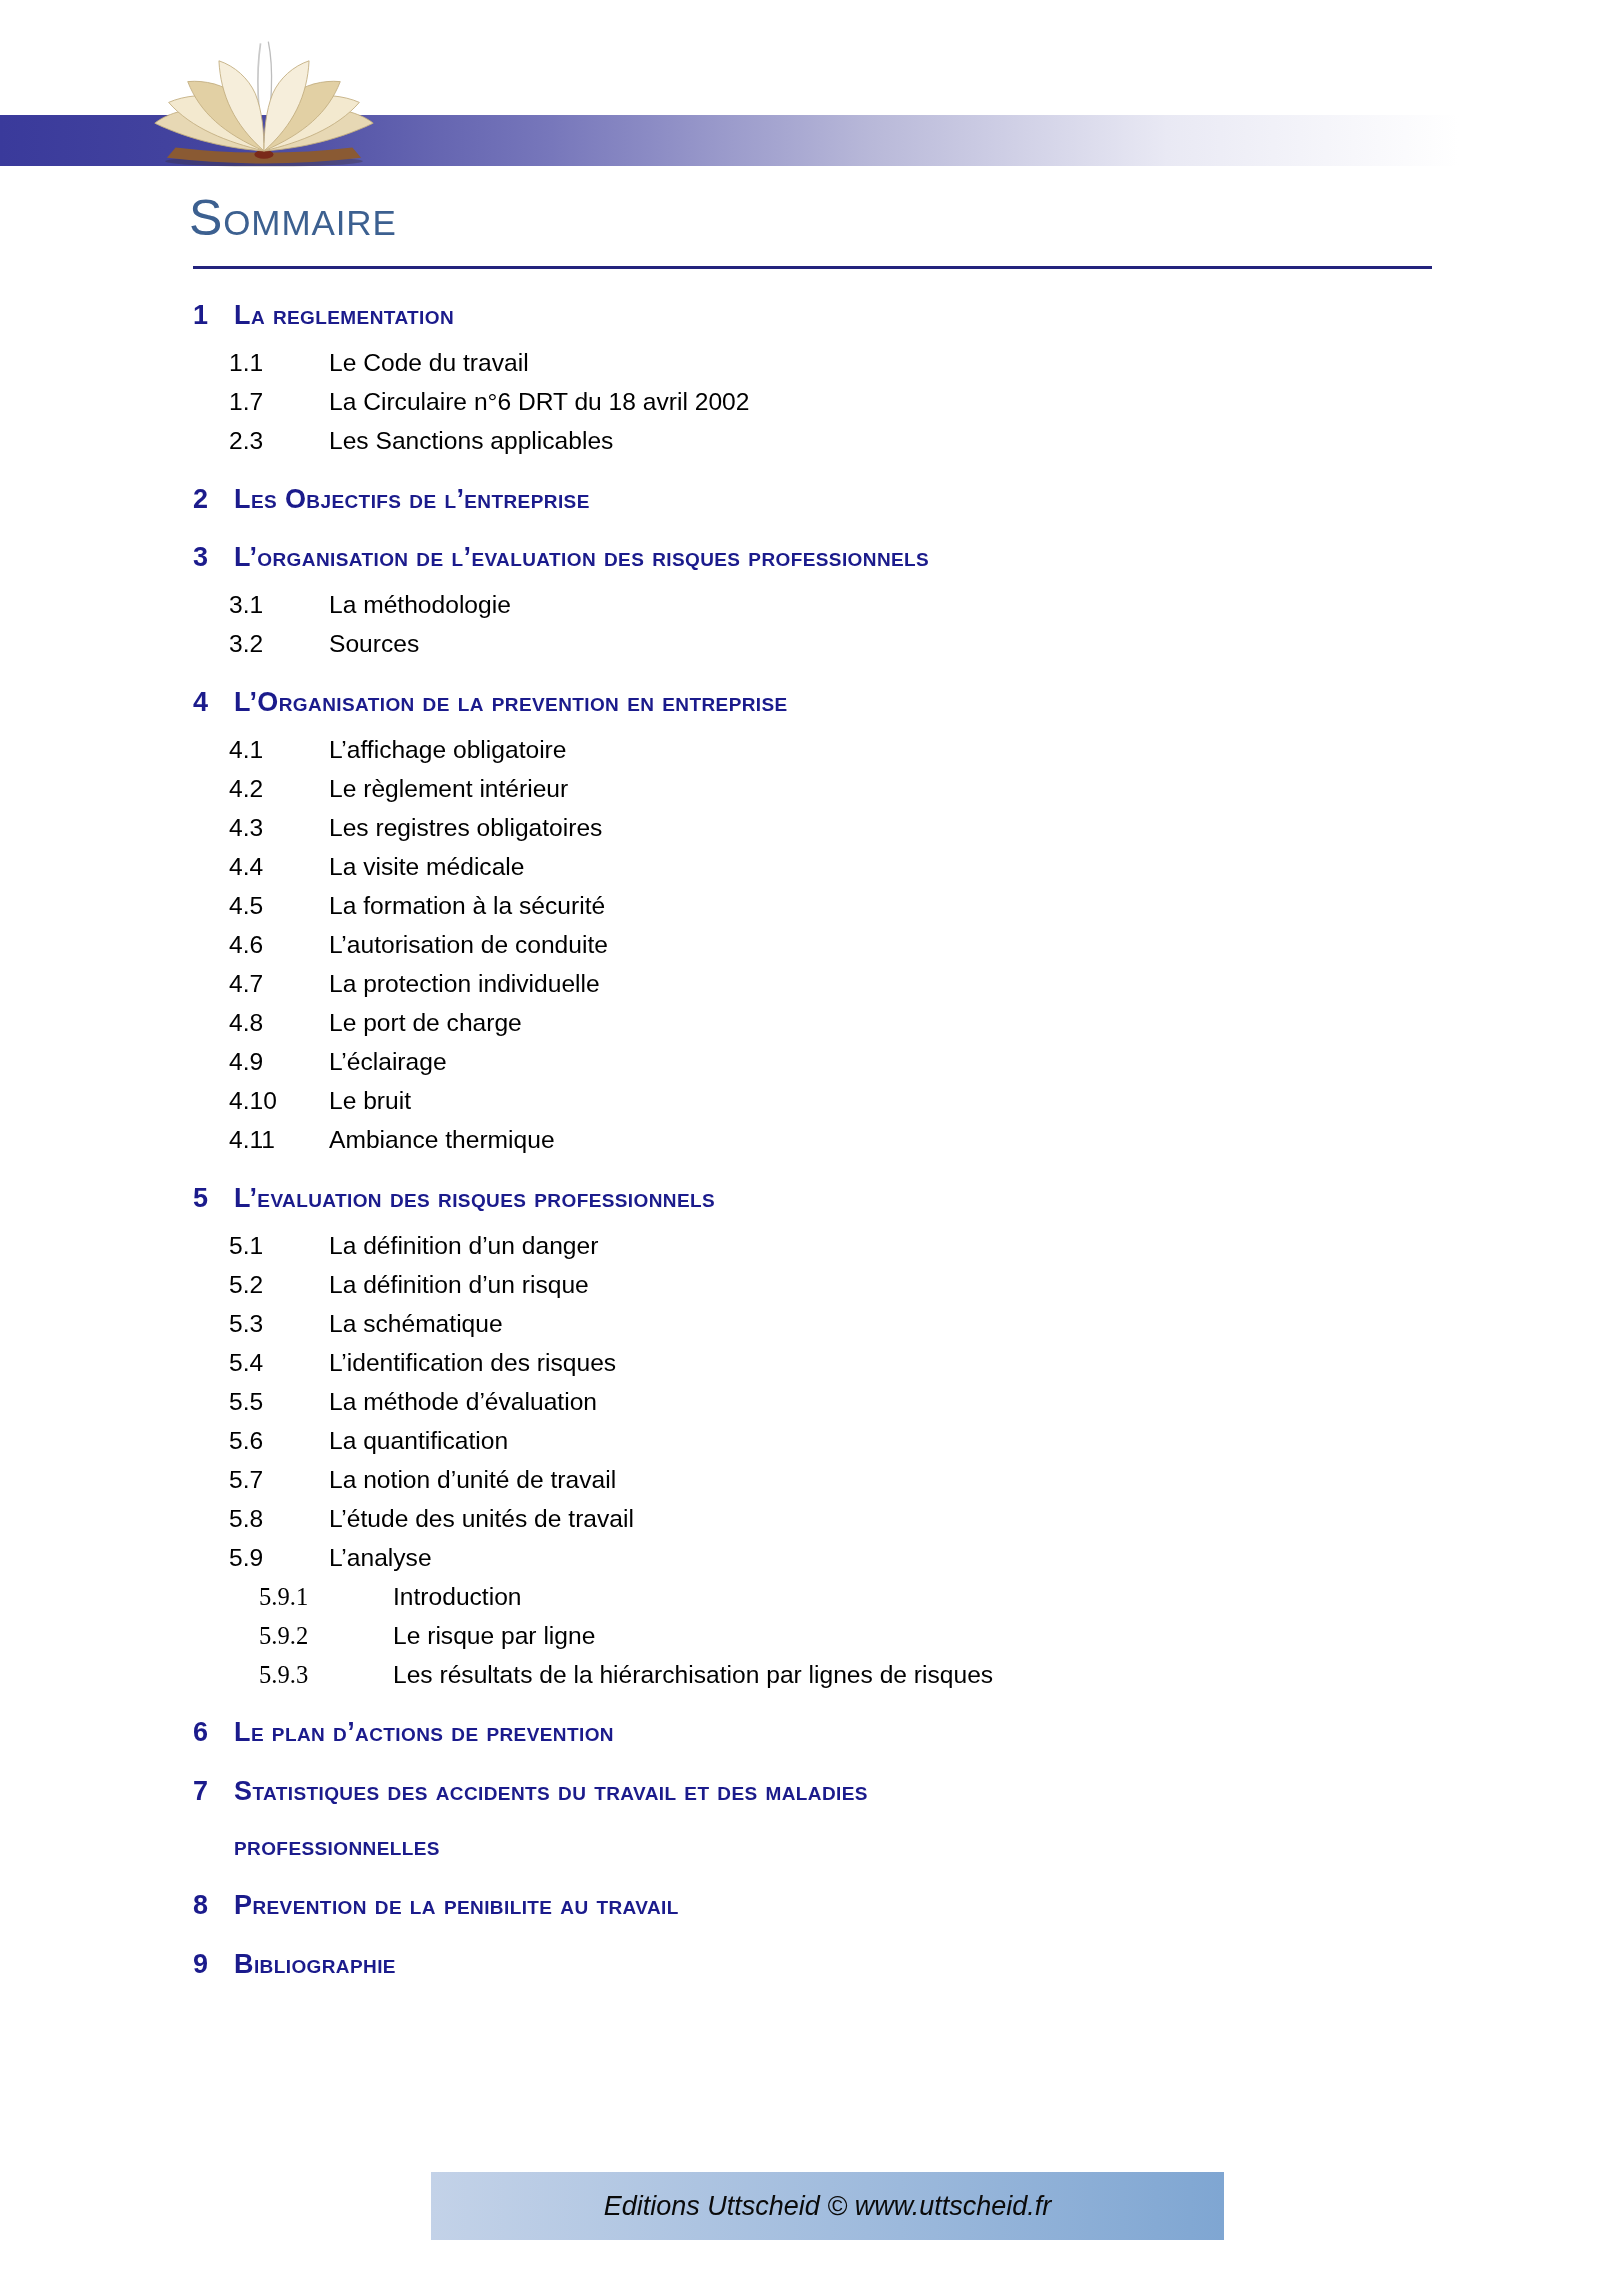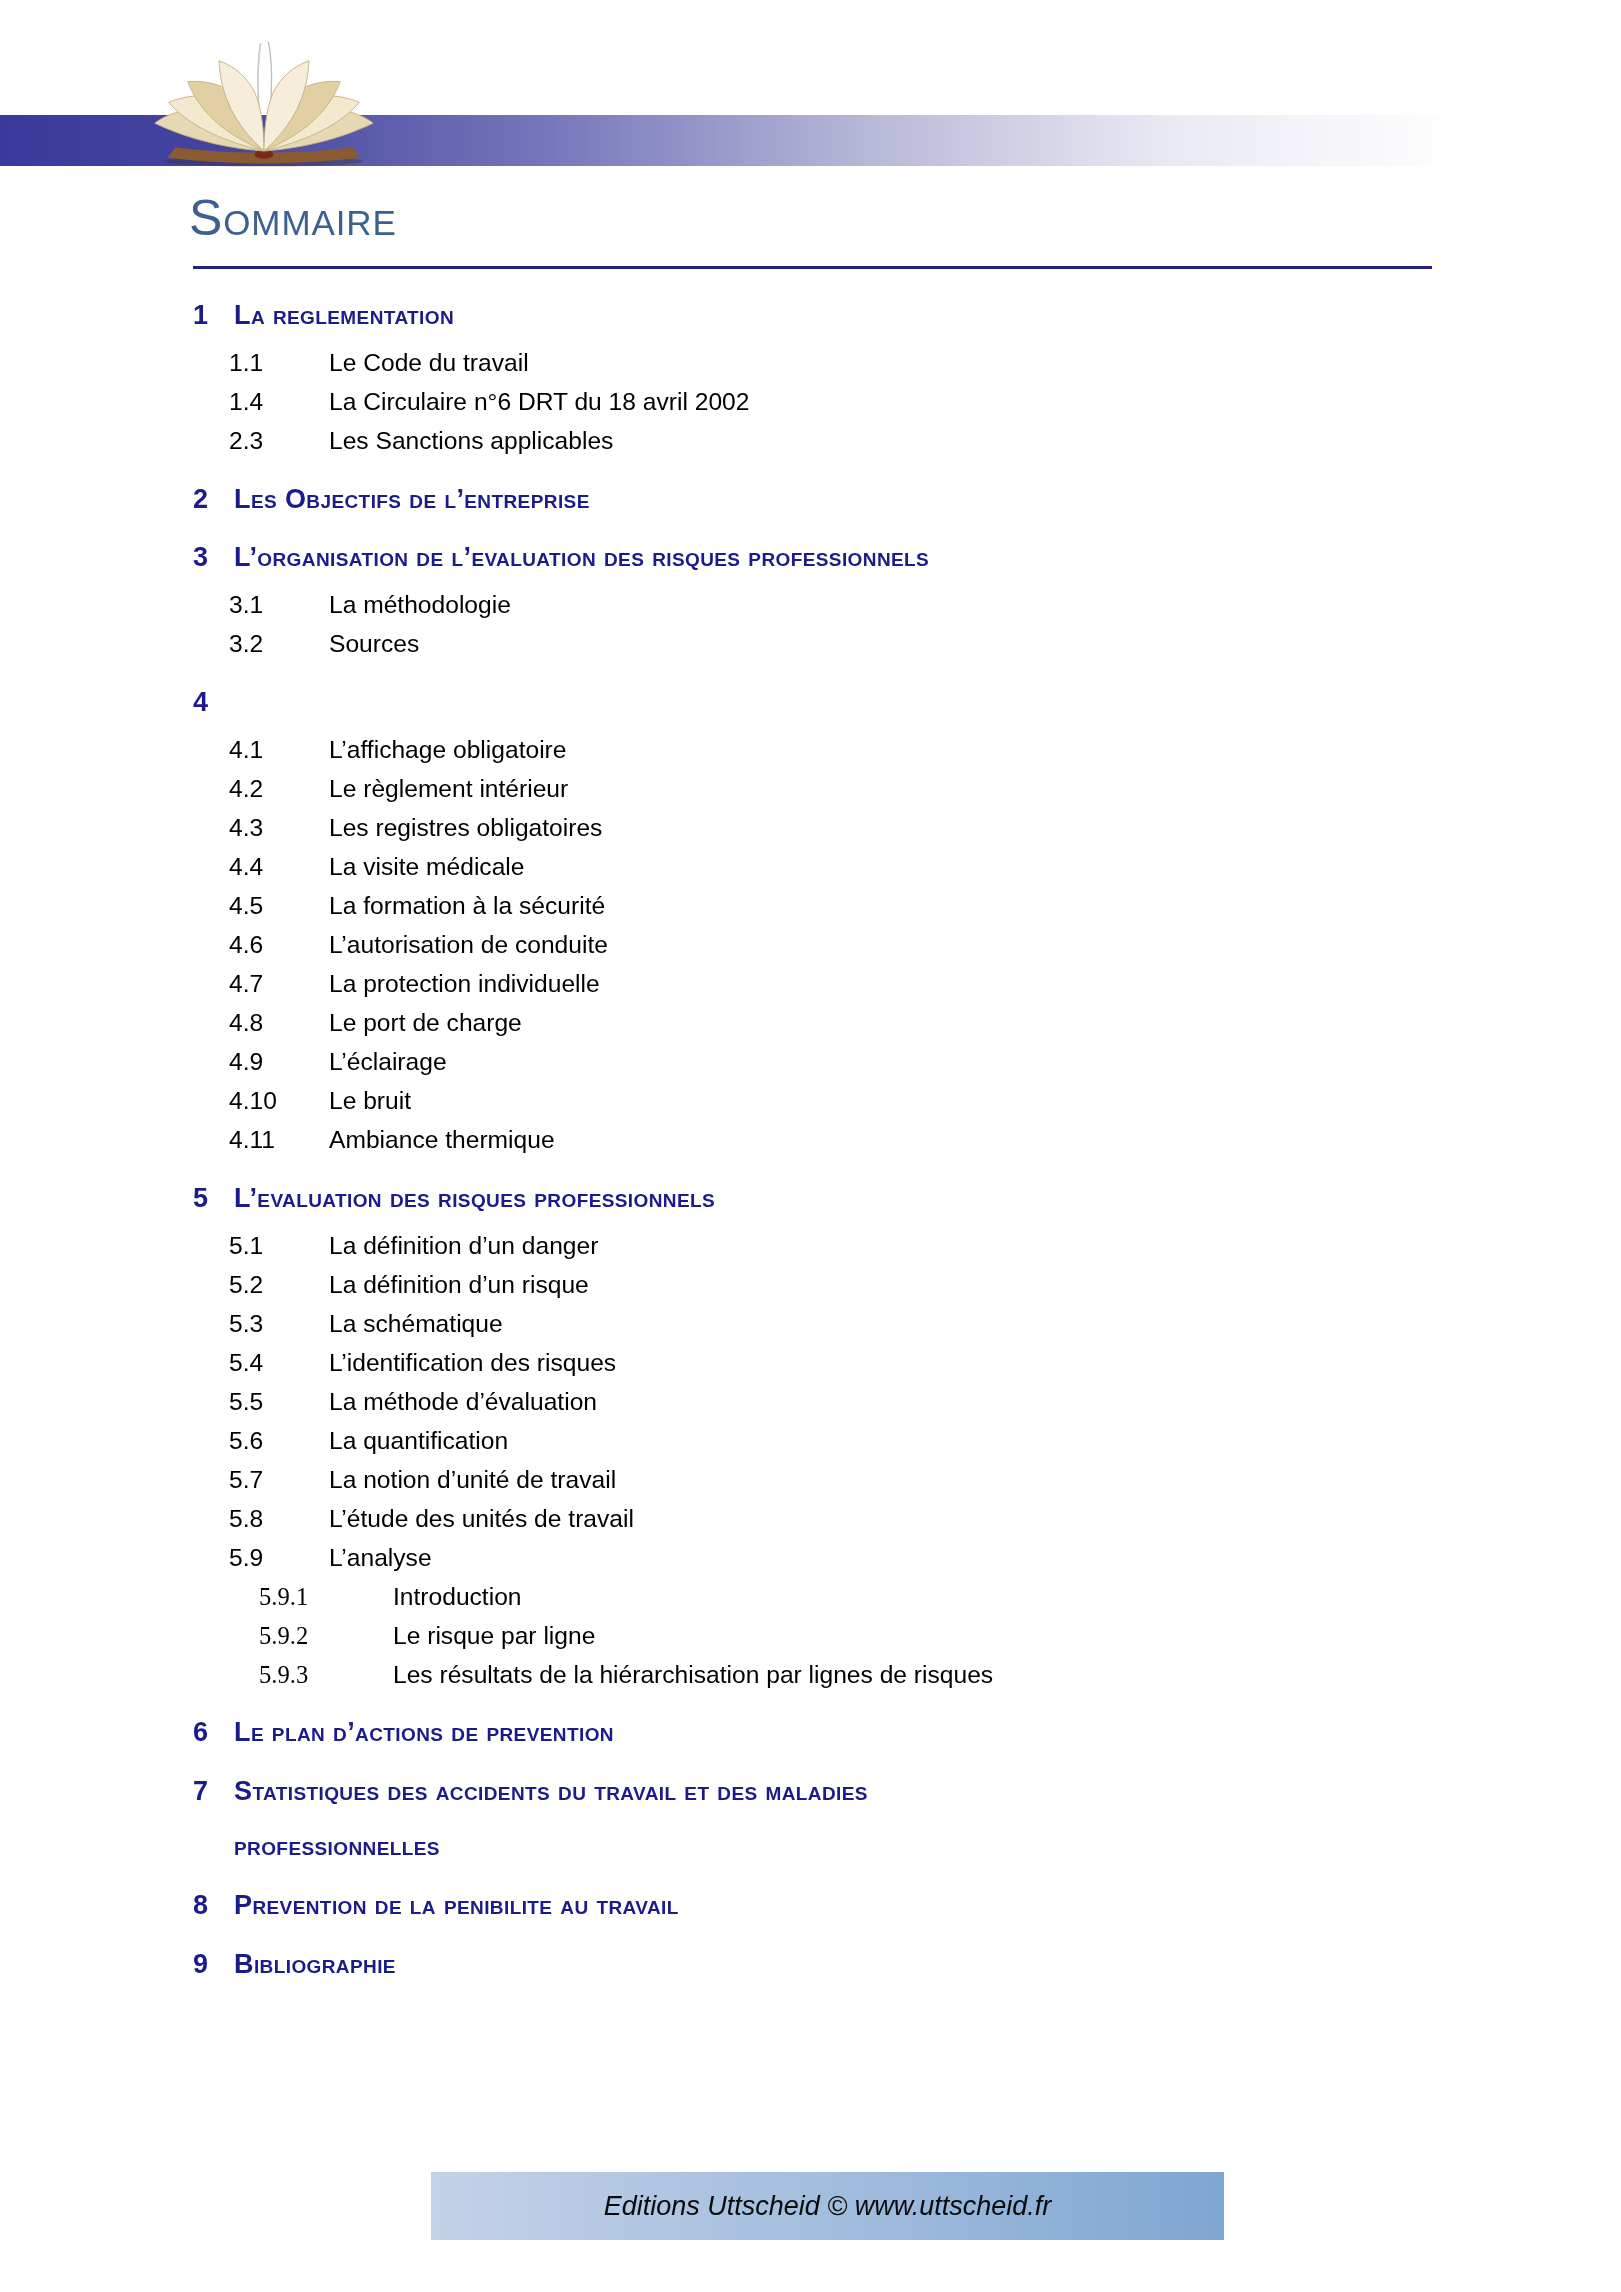--- a/index.html
+++ b/index.html
@@ -100,21 +100,21 @@
 <div class="toc">
     <div class="row level0">
       <span class="num">1</span>
       <span class="label">La reglementation</span>
     </div>
     <div class="row level1">
       <span class="num">1.1</span>
       <span class="label">Le Code du travail</span>
     </div>
     <div class="row level1">
-      <span class="num">1.4</span>
+      <span class="num">1.7</span>
       <span class="label">La Circulaire n°6 DRT du 18 avril 2002</span>
     </div>
     <div class="row level1">
       <span class="num">2.3</span>
       <span class="label">Les Sanctions applicables</span>
     </div>
     <div class="row level0">
       <span class="num">2</span>
       <span class="label">Les Objectifs de l’entreprise</span>
     </div>
@@ -125,20 +125,21 @@
     <div class="row level1">
       <span class="num">3.1</span>
       <span class="label">La méthodologie</span>
     </div>
     <div class="row level1">
       <span class="num">3.2</span>
       <span class="label">Sources</span>
     </div>
     <div class="row level0">
       <span class="num">4</span>
+      <span class="label">L’Organisation de la prevention en entreprise</span>
     </div>
     <div class="row level1">
       <span class="num">4.1</span>
       <span class="label">L’affichage obligatoire</span>
     </div>
     <div class="row level1">
       <span class="num">4.2</span>
       <span class="label">Le règlement intérieur</span>
     </div>
     <div class="row level1">

